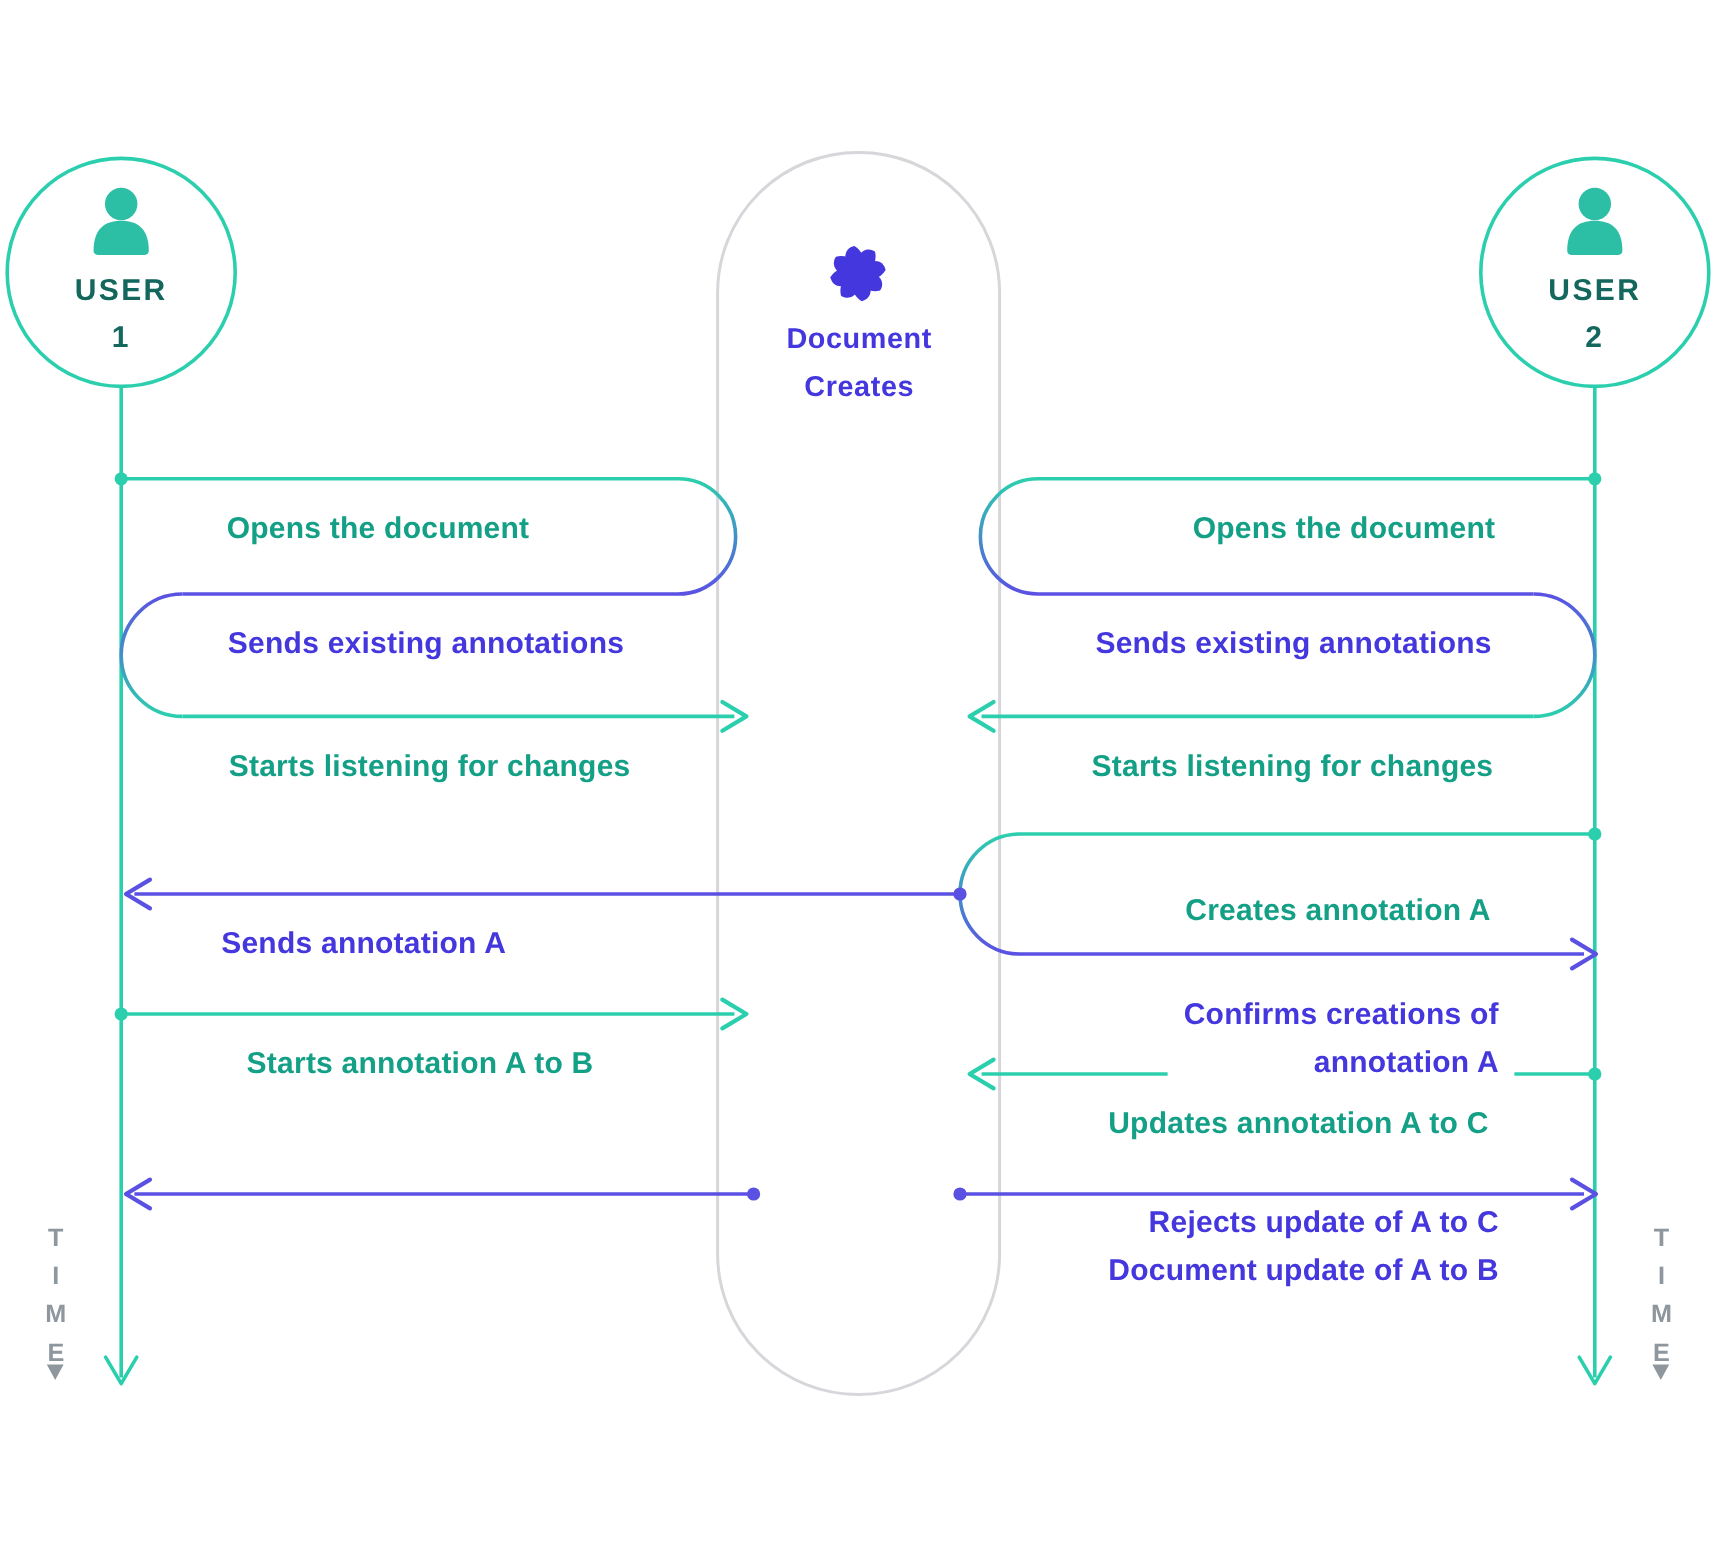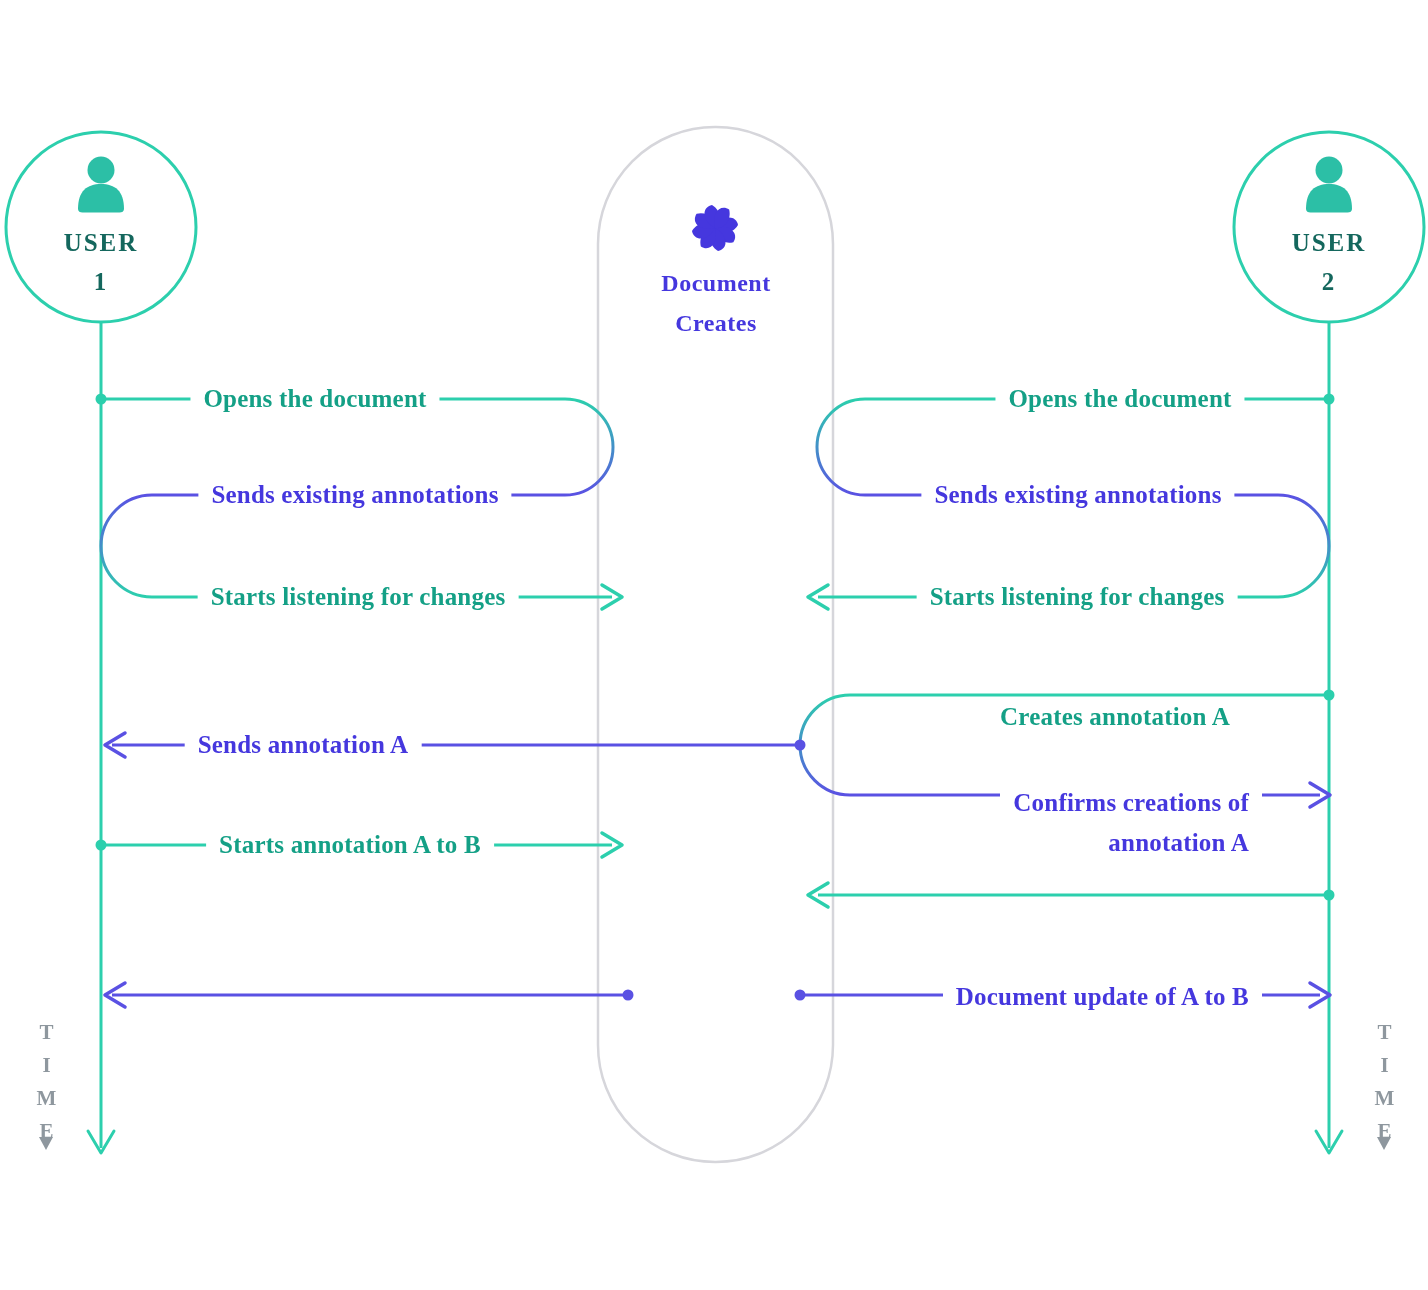--- a/index.html
+++ b/index.html
@@ -9,27 +9,27 @@
     --purple-line:#5A51E3;
     --purple-text:#4537DE;
     --actor-text:#14675D;
     --engine-border:#D6D6DB;
     --muted:#8E979E;
   }
   html,body{margin:0;padding:0;background:#fff;}
   .stage{
     position:relative;width:1428px;height:1290px;overflow:hidden;
     background:var(--background);
-    font-family:Liberation Serif, serif;
+    font-family:Liberation Sans, sans-serif;
   }
   svg.layer{position:absolute;left:0;top:0;}
   .msg{
     position:absolute;transform:translate(-50%,-50%);
     white-space:nowrap;font-weight:bold;font-size:25px;letter-spacing:.2px;
-    background:#fff;padding:1px 13px;
+    background:#fff;padding:1px 13px;margin-top:42px;
   }
   .msg.teal{color:var(--teal-text);}
   .msg.purple{color:var(--purple-text);}
   .msg.two-line{transform:translateY(-50%);text-align:right;line-height:40px;}
   .msg.two-line span{display:block;}
   .actor-label{
     position:absolute;transform:translate(-50%,-50%);text-align:center;
     font-weight:bold;font-size:25px;letter-spacing:2px;line-height:39px;
     color:var(--actor-text);
   }
@@ -159,20 +159,22 @@
   <div class="msg teal" style="left:350px;top:845px">Starts annotation A to B</div>
 
   <div class="msg teal" style="left:1120px;top:399px">Opens the document</div>
   <div class="msg purple" style="left:1078px;top:495px">Sends existing annotations</div>
   <div class="msg teal" style="left:1077px;top:597px">Starts listening for changes</div>
   <div class="msg teal" style="left:1115px;top:717px">Creates annotation A</div>
   <div class="msg purple two-line" style="right:166px;top:823px">
     <span>Confirms creations of</span>
     <span>annotation A</span>
   </div>
+  <div class="msg teal" style="left:1082px;top:895px">Updates annotation A to C</div>
   <div class="msg purple two-line" style="right:166px;top:997px">
+    <span>Rejects update of A to C</span>
     <span>Document update of A to B</span>
   </div>
 
   <div class="time-label" style="left:46px;top:1020px">TIME</div>
   <div class="time-label" style="left:1384px;top:1020px">TIME</div>
 
 </div>
 
 </body></html>

